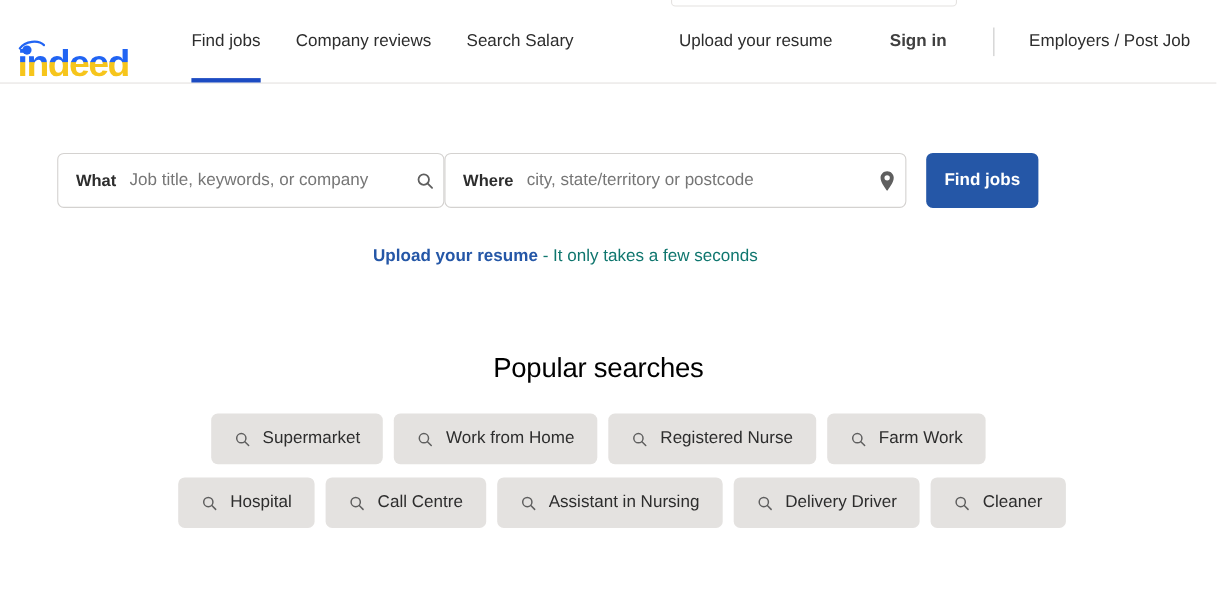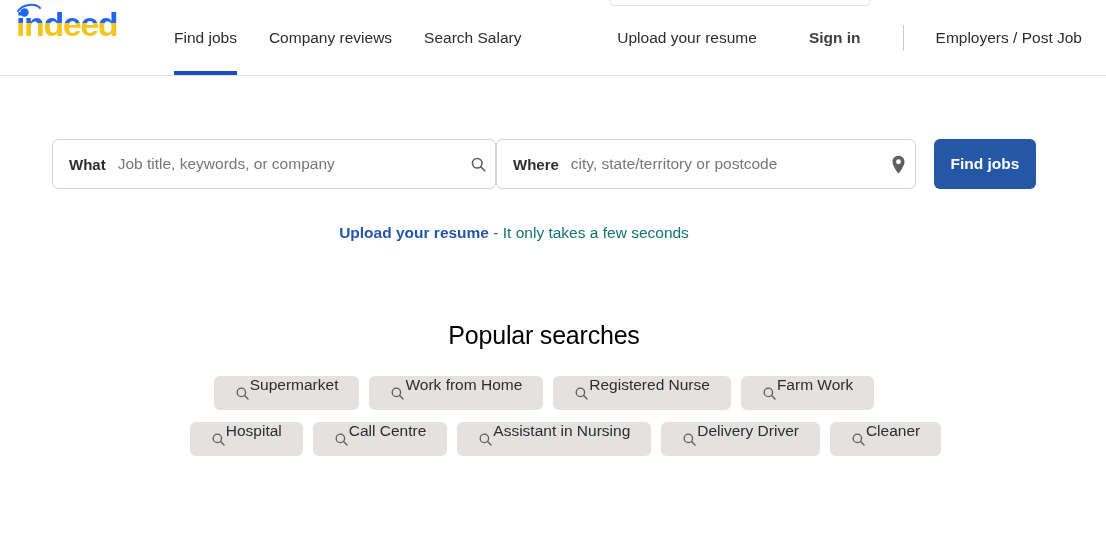--- a/index.html
+++ b/index.html
@@ -28,21 +28,21 @@
     position: relative;
     height: 76px;
     border-bottom: 1px solid #e4e2e0;
     display: flex;
     align-items: flex-start;
   }
   .header-inner {
     width: 100%;
     height: 75px;
     display: flex;
-    align-items: flex-start;
+    align-items: flex-end;
     padding: 0 16px 0 14px;
   }
 
   
   .logo {
     width: 118px;
     height: 40px;
     position: relative;
     flex: 0 0 auto;
     margin-right: 26px;
@@ -116,21 +116,21 @@
   }
   .field {
     position: relative;
     display: flex;
     align-items: center;
     height: 50px;
     border: 1px solid #d4d2d0;
     border-radius: 6px;
     background: #fff;
   }
-  .field-what { width: 444px; }
+  .field-what { width: 352px; }
   .field-where { width: 420px; margin-left: 0; }
   .field-label {
     font-size: 15px;
     font-weight: bold;
     color: #2d2d2d;
     padding-left: 16px;
     padding-right: 12px;
     white-space: nowrap;
   }
   .field-input {
@@ -197,21 +197,23 @@
   .chip-row {
     display: flex;
     justify-content: center;
     align-items: center;
     gap: 10px;
     margin-top: 26px;
   }
   .chip-row.row2 { margin-top: 12px; margin-left: 43px; }
   .chip {
     display: inline-flex;
-    height: 34px;
+    align-items: center;
+    gap: 11px;
+    height: 46px;
     padding: 0 21px;
     background: #e4e2e0;
     border: none;
     border-radius: 6px;
     font-family: "Liberation Sans", sans-serif;
     font-size: 15.5px;
     color: #2d2d2d;
     cursor: pointer;
     white-space: nowrap;
   }

